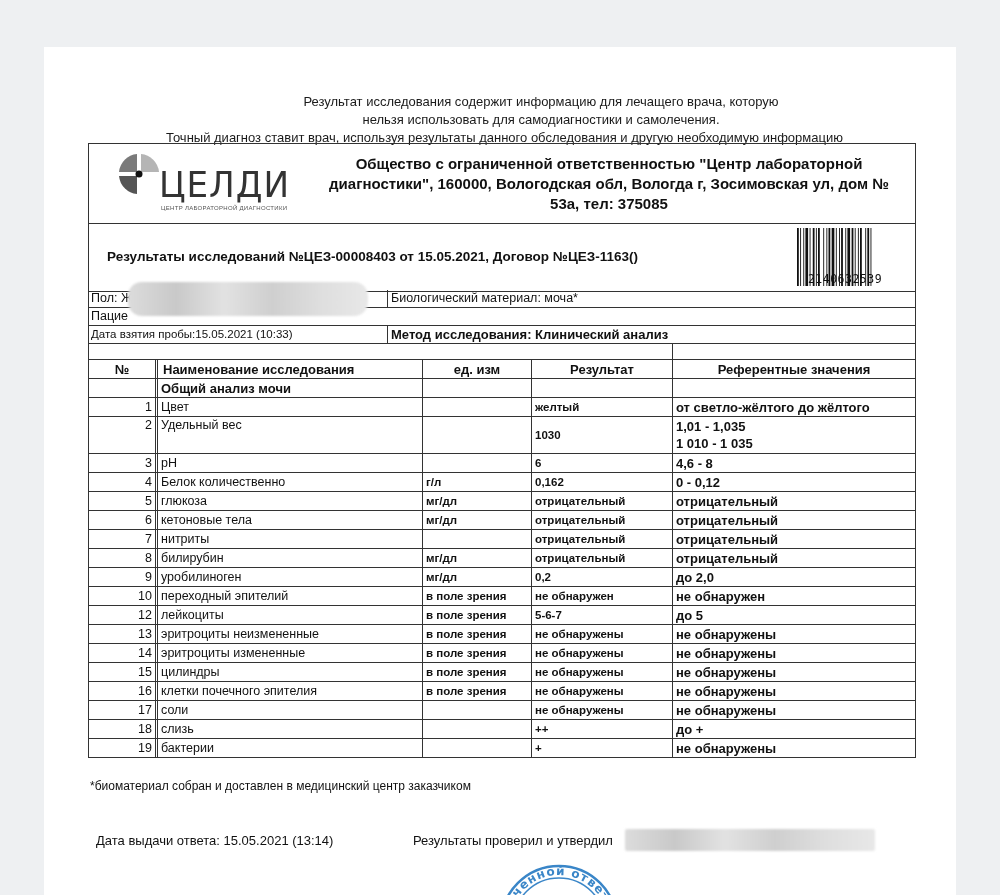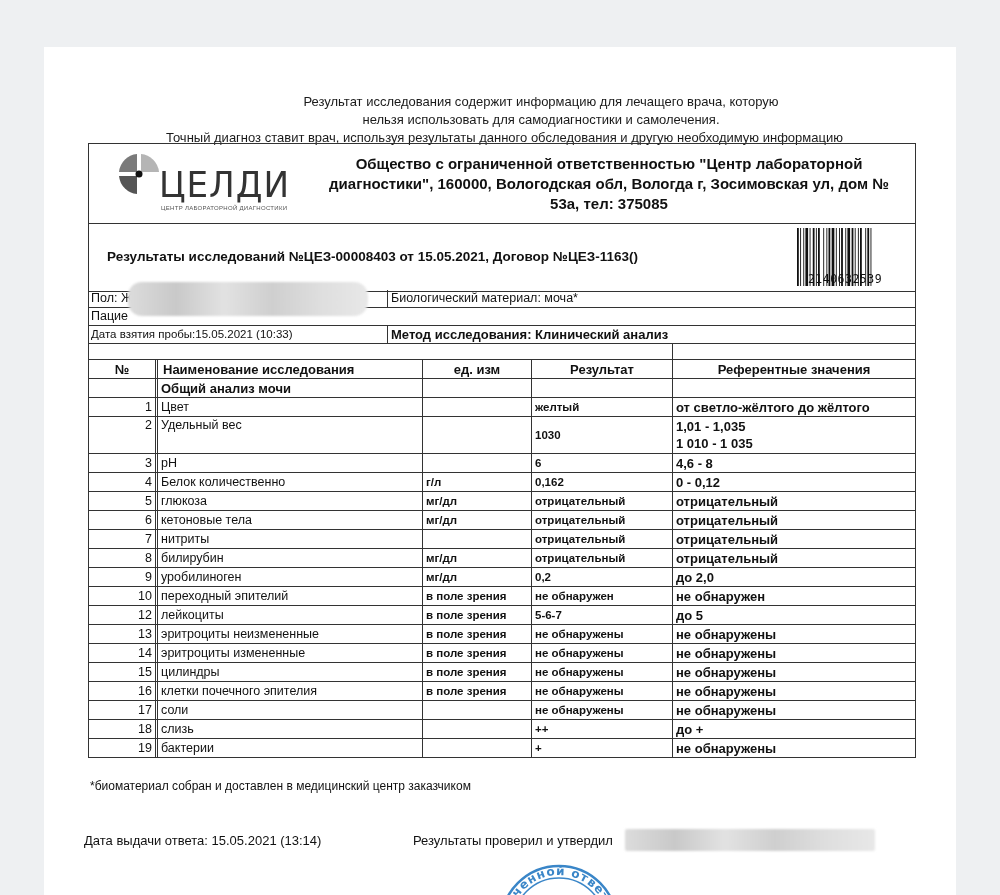--- a/index.html
+++ b/index.html
@@ -85,21 +85,21 @@
   td.gap, th.gap { width: 1px; padding: 0 !important; }
   td.name { width: 258px; padding-left: 4px; }
   td.unit { width: 102px; font-weight: bold; font-size: 11.5px; }
   td.res { width: 134px; font-weight: bold; font-size: 11.5px; }
   td.ref { font-weight: bold; font-size: 13px; }
   tr.section td.name { font-weight: bold; font-size: 13px; }
   tr.tall td { height: 36px; }
   tr.tall td.num, tr.tall td.name { vertical-align: top; }
 
   .footnote { position: absolute; left: 90px; top: 779px; font-size: 12px; }
-  .issued { position: absolute; left: 84px; top: 833px; font-size: 13px; }
+  .issued { position: absolute; left: 96px; top: 833px; font-size: 13px; }
   .verified { position: absolute; left: 413px; top: 833px; font-size: 13px; }
   .stamp { position: absolute; left: 494px; top: 858px; width: 130px; height: 80px; }
 </style>
 </head>
 <body>
 
 <div class="page"></div>
 
 <div class="disclaimer" style="left:44px;top:93px;width:984px;">
   <div class="l1">Результат исследования содержит информацию для лечащего врача, которую</div>

